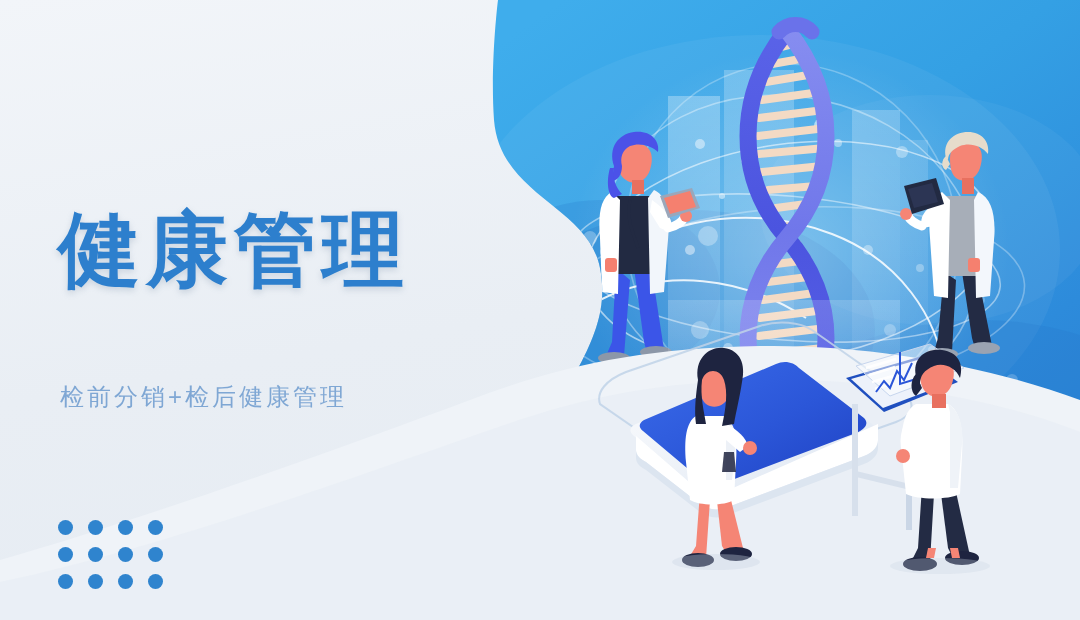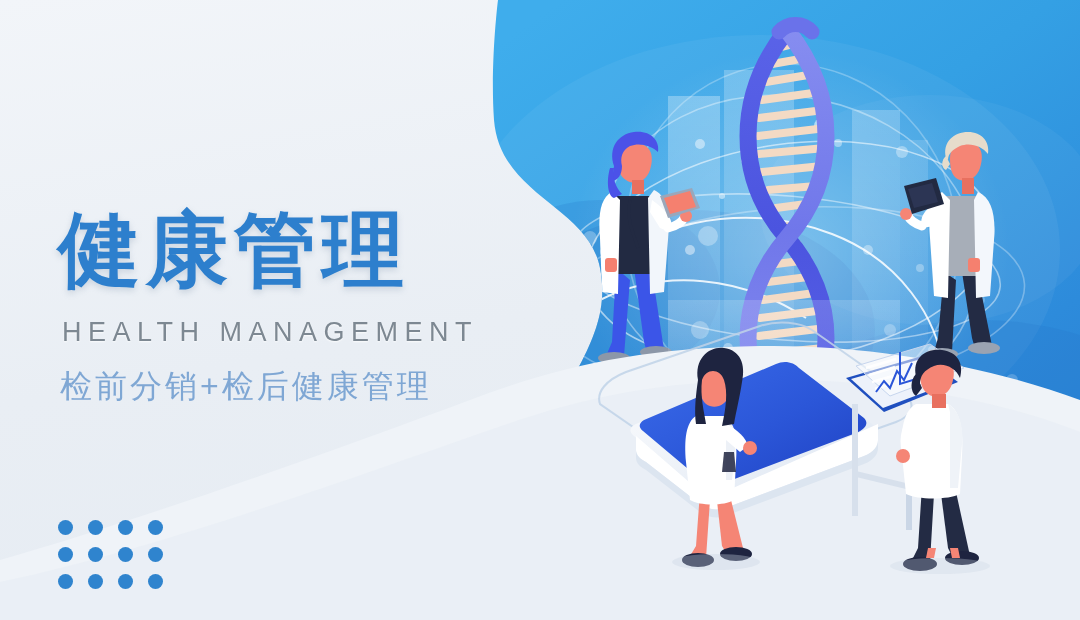--- a/index.html
+++ b/index.html
@@ -39,22 +39,22 @@
   }
   .subhead {
     position:absolute; left:62px; top:317px;
     font-size:27px; font-weight:400;
     color:#7D8892;
     letter-spacing:6.5px;
     white-space:nowrap;
     text-shadow:0 1px 2px rgba(255,255,255,.85);
   }
   .tagline {
-    position:absolute; left:60px; top:365px;
-    font-size:32px; font-weight:400;
+    position:absolute; left:60px; top:381px;
+    font-size:24px; font-weight:400;
     color:#7FA7D4;
     letter-spacing:3px;
     white-space:nowrap;
   }
   
   .dot-grid {
     position:absolute; left:58px; top:520px;
     display:grid;
     grid-template-columns:repeat(4,30px);
     grid-template-rows:repeat(3,27px);
@@ -393,21 +393,20 @@
       </g>
 
       <ellipse cx="716" cy="562" rx="44" ry="8" fill="#C9D4E2" opacity="0.35"></ellipse>
       <ellipse cx="940" cy="566" rx="50" ry="8" fill="#C9D4E2" opacity="0.30"></ellipse>
     </g>
   </svg>
 
 
   <h1 class="headline">健康管理</h1>
 
-  <div class="subhead">HEALTH MANAGEMENT</div>
 
   <div class="tagline">检前分销+检后健康管理</div>
 
   <div class="dot-grid">
     <i></i>
       <i></i>
       <i></i>
       <i></i>
     <i></i>
       <i></i>

